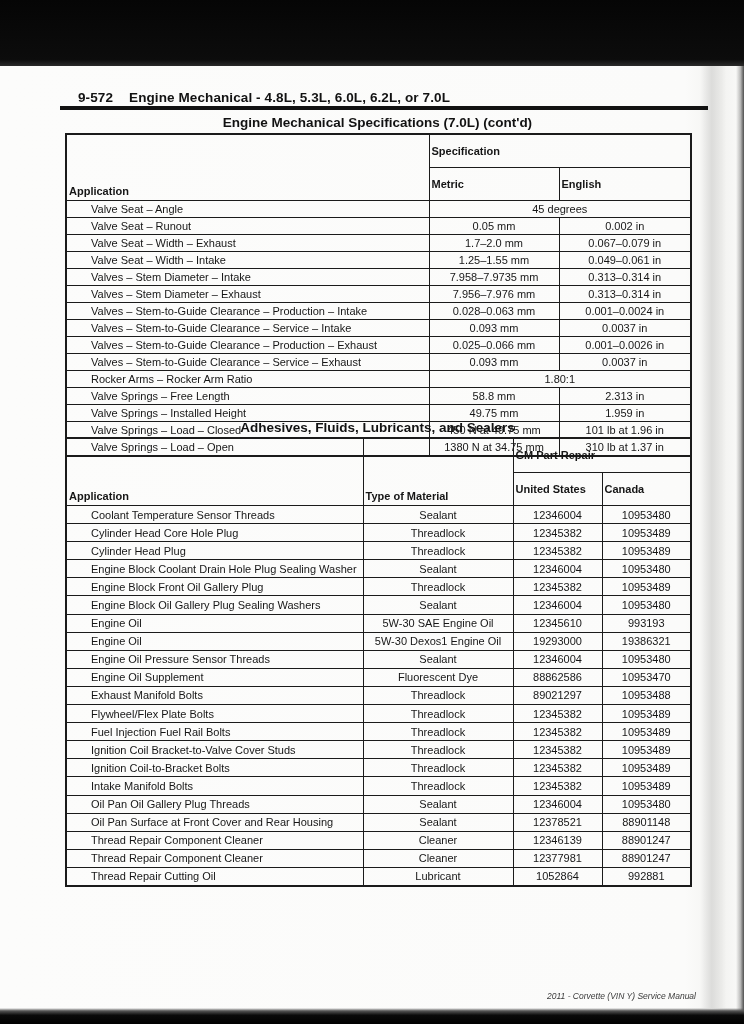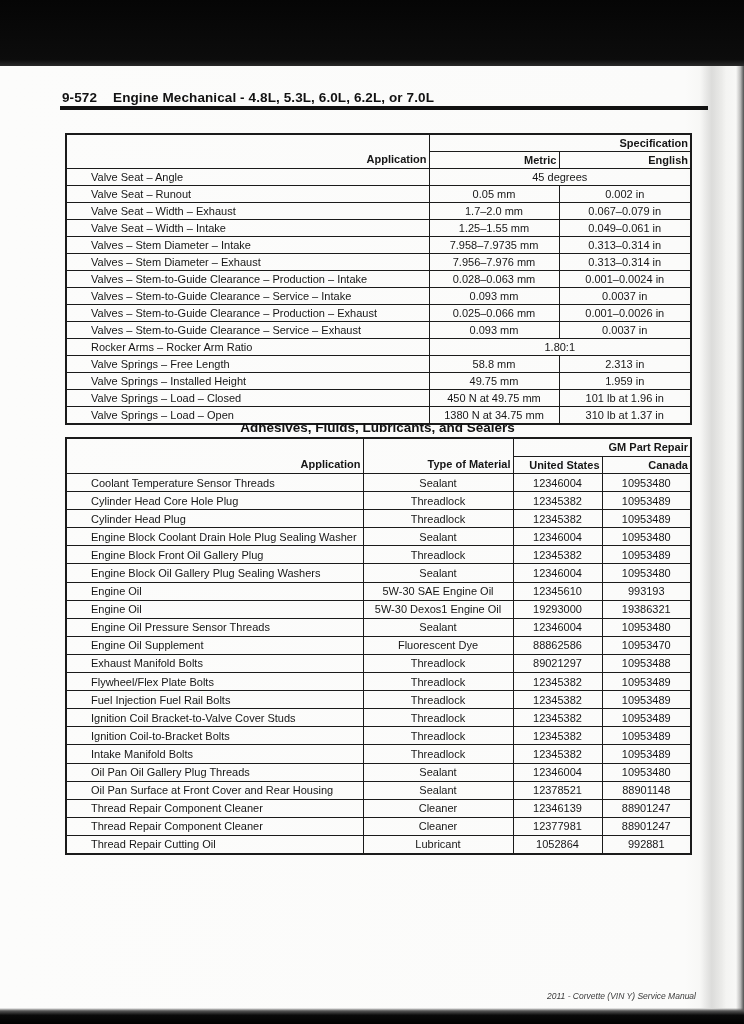--- a/index.html
+++ b/index.html
@@ -29,21 +29,21 @@
   .scan-right-edge {
     position:absolute; top:66px; right:0; width:8px; height:958px;
     background:linear-gradient(to right, rgba(0,0,0,0) 0%, rgba(0,0,0,0.25) 55%, #4e4e4e 100%);
   }
   
   .hdr {
     position:absolute; top:90px; left:62px; width:640px;
     font-size:13.5px; font-weight:bold; letter-spacing:0.1px;
     white-space:nowrap;
   }
-  .hdr .pgnum { margin-right:16px; }
+  .hdr .pgnum { margin-right:16px;margin-left:16px; }
   .hdr-rule {
     position:absolute; top:106px; left:60px; width:648px; height:4px;
     background:#121212;
   }
   
   .tbl-title {
     position:absolute; left:65px; width:625px;
     text-align:center; font-size:13.5px; font-weight:bold;
   }
   .t1-title { top:115px; }
@@ -52,21 +52,21 @@
   table {
     position:absolute; left:65px; width:625px;
     border-collapse:collapse; table-layout:fixed;
     font-size:11px; color:#161616;
   }
   .t1 { top:133px; }
   .t2 { top:437px; }
   table, th, td { border:1.5px solid #1b1b1b; }
   table { border-width:2px; }
   th {
-    font-size:11px; font-weight:bold; text-align:right; padding:0 2px;
+    font-size:11px; font-weight:bold; text-align:left; padding:8px 2px;
   }
   .t1 th { height:16px; }
   .t2 th { height:16.5px; }
   th.rowspan2 { vertical-align:bottom; padding-bottom:3px; }
   td { height:16px; padding:0 3px; overflow:hidden; white-space:nowrap; }
   .t2 td { height:17.1px; }
   td.c-app { text-align:left; padding-left:24px; }
   td.c-val { text-align:center; }
   
   .footer {
@@ -80,20 +80,21 @@
 
 <div class="page">
 
   <div class="scan-top"></div>
 
   <div class="hdr">
     <span class="pgnum">9-572</span><span>Engine Mechanical - 4.8L, 5.3L, 6.0L, 6.2L, or 7.0L</span>
   </div>
   <div class="hdr-rule"></div>
 
+  <div class="tbl-title t1-title">Engine Mechanical Specifications (7.0L) (cont'd)</div>
 
   <table class="t1">
     <colgroup>
         <col style="width:363px">
         <col style="width:130px">
         <col style="width:132px">
       </colgroup>
     <thead>
       <tr>
         <th rowspan="2" class="rowspan2">Application</th>

